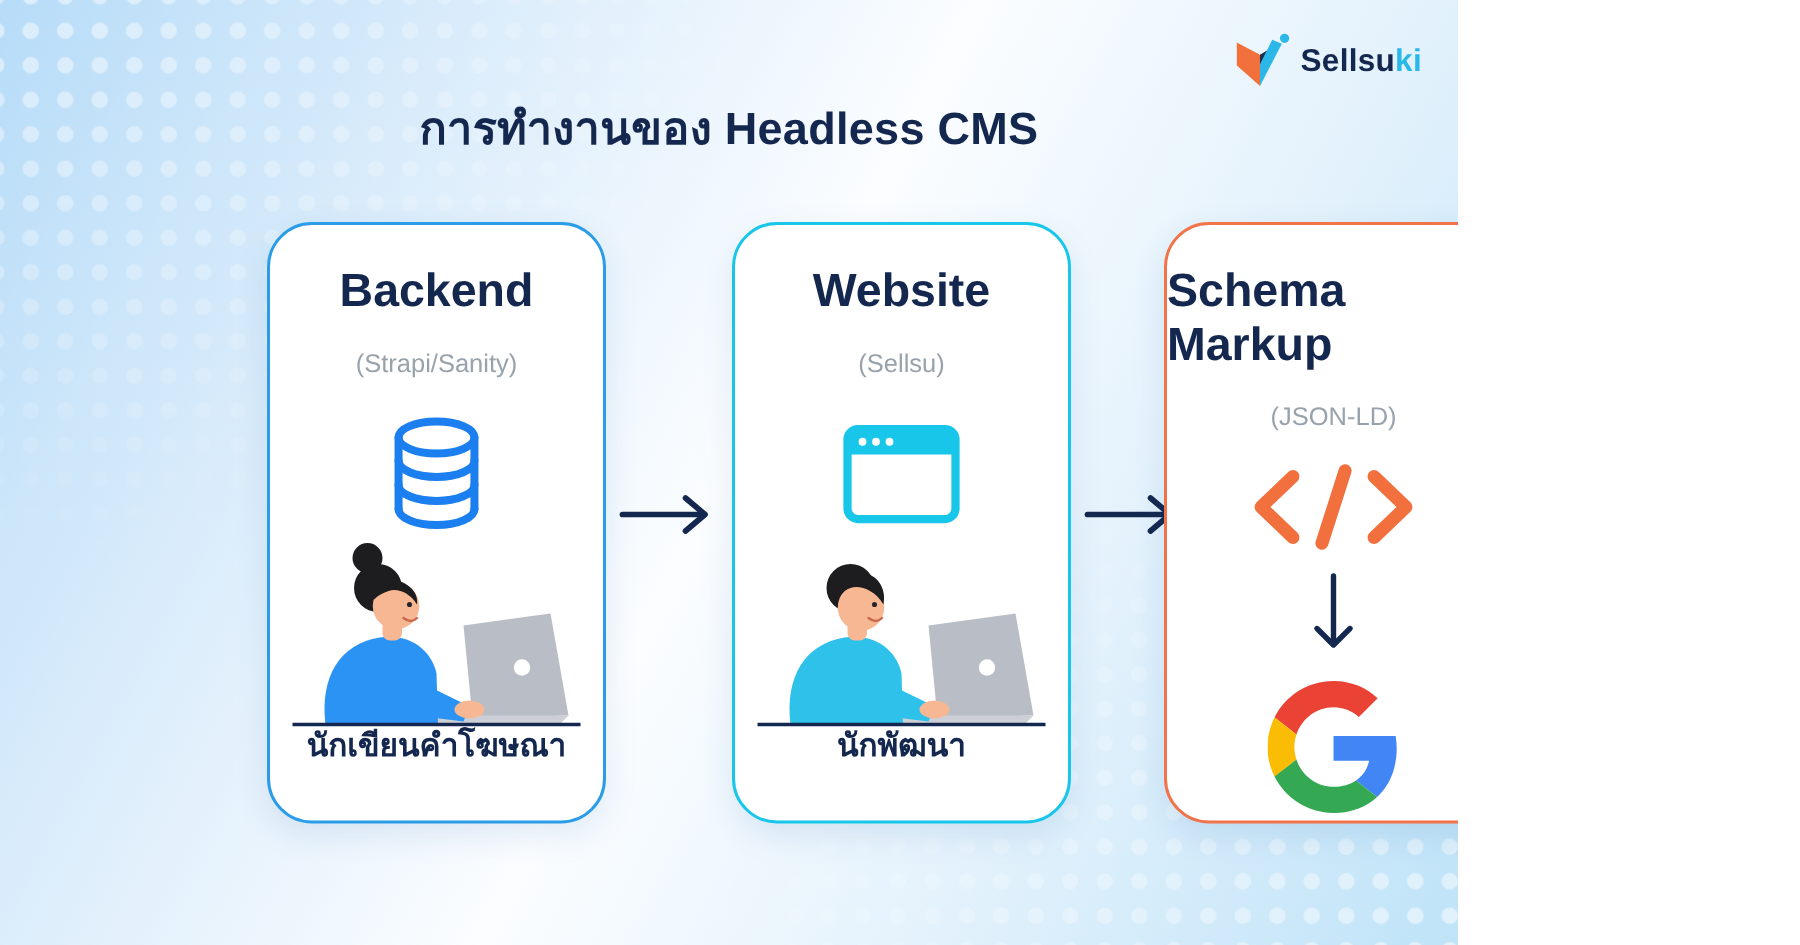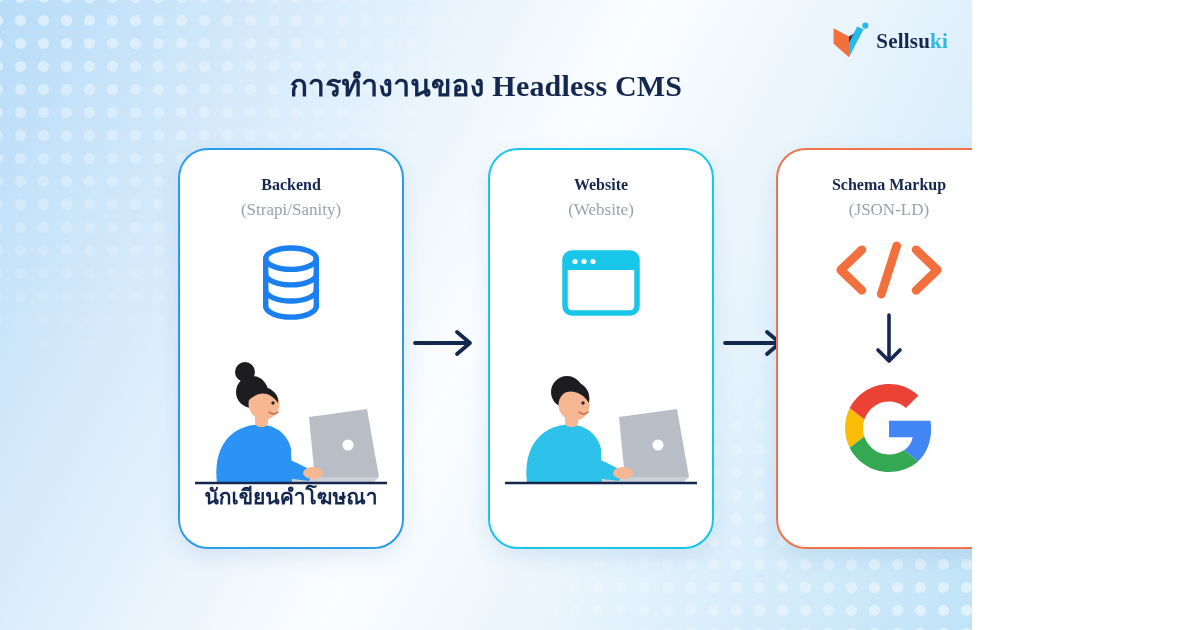--- a/index.html
+++ b/index.html
@@ -1,18 +1,18 @@
 <!DOCTYPE html>
 <html><head>
 <meta charset="utf-8">
 <style>
   html,body{margin:0;padding:0;}
   .canvas{
     position:relative;width:972px;height:630px;overflow:hidden;
-    font-family:Liberation Serif, serif;
+    font-family:Liberation Sans, sans-serif;
     background:linear-gradient(118deg,#b7dcf8 0%,#dcedfb 26%,#fbfdff 50%,#e4f2fc 72%,#bfe3f8 100%);
   }
   .dots{
     position:absolute;width:560px;height:390px;pointer-events:none;
     background-image:radial-gradient(rgba(255,255,255,.55) 5px, rgba(255,255,255,0) 6px);
     background-size:23px 23px;
   }
   .dots.tl{left:-14px;top:-14px;
     -webkit-mask-image:radial-gradient(ellipse at top left,#000 0%,transparent 72%);
     mask-image:radial-gradient(ellipse at top left,#000 0%,transparent 72%);}
@@ -31,22 +31,22 @@
 
   .card{
     position:absolute;top:148px;width:222px;height:397px;background:#ffffff;
     border-radius:30px;border:2px solid #ccc;display:flex;flex-direction:column;align-items:center;
     box-shadow:0 8px 22px rgba(45,110,175,.12);
   }
   .card.backend{left:178px;border-color:#2b9ce8;}
   .card.frontend{left:488px;border-color:#18c6e9;}
   .card.schema{left:776px;border-color:#f2734a;}
 
-  .card-title{margin-top:26px;font-size:16px;font-weight:bold;color:#14274e;line-height:1.15;}
-  .card-sub{margin-top:6px;font-size:17px;color:#98a2ac;}
+  .card-title{margin-top:26px;font-size:31px;font-weight:bold;color:#14274e;line-height:1.15;}
+  .card-sub{margin-top:21px;font-size:17px;color:#98a2ac;}
   .card-icon{margin-top:22px;height:82px;display:flex;align-items:center;justify-content:center;}
 
   .person{position:absolute;left:9px;bottom:54px;width:204px;height:134px;}
   .role-label{
     position:absolute;bottom:34px;left:0;width:100%;text-align:center;
     font-size:21px;font-weight:600;color:#14274e;
   }
 
   .schema-body{display:flex;flex-direction:column;align-items:center;}
   .code-icon-wrap{margin-top:20px;}
@@ -113,21 +113,21 @@
 
   <svg class="flow-arrow a1" viewBox="0 0 66 32">
     <g fill="none" stroke="#14274e" stroke-width="3.8" stroke-linecap="round" stroke-linejoin="round">
       <path d="M3,16 H56"></path>
       <path d="M45,5 L58,16 L45,27"></path>
     </g>
   </svg>
 
   <div class="card frontend">
     <div class="card-title">Website</div>
-    <div class="card-sub">(Website)</div>
+    <div class="card-sub">(Sellsu)</div>
     <div class="card-icon">
       <svg width="80" height="70" viewBox="0 0 80 68">
         <rect x="4" y="4" width="72" height="60" rx="7" fill="none" stroke="#18c6e9" stroke-width="5.5"></rect>
         <path d="M4,11 a7,7 0 0 1 7,-7 h58 a7,7 0 0 1 7,7 v10 h-72 z" fill="#18c6e9"></path>
         <circle cx="14" cy="12.5" r="2.6" fill="#ffffff"></circle>
         <circle cx="23" cy="12.5" r="2.6" fill="#ffffff"></circle>
         <circle cx="32" cy="12.5" r="2.6" fill="#ffffff"></circle>
       </svg>
     </div>
     <svg class="person" viewBox="0 0 204 134">
@@ -138,20 +138,21 @@
       <path d="M58,86 C76,88 96,98 116,108 L124,112 L120,122 L104,120 C84,116 64,106 56,96 Z" fill="#2ec2ea"></path>
       <ellipse cx="124" cy="114" rx="10" ry="6" fill="#f7b793"></ellipse>
       <rect x="66" y="50" width="13" height="18" rx="5" fill="#f7b793"></rect>
       <circle cx="68" cy="33" r="16" fill="#1d1d1f"></circle>
       <circle cx="75" cy="46" r="15.5" fill="#f7b793"></circle>
       <path d="M59,42 C57,28 67,21 77,23 C87,25 92,34 90,44 C84,34 74,31 68,33 C62,35 60,39 59,42 Z" fill="#1d1d1f"></path>
       <circle cx="84" cy="44" r="1.7" fill="#26262a"></circle>
       <path d="M80,53 Q85,57 89,53" stroke="#c96a4c" stroke-width="1.6" fill="none" stroke-linecap="round"></path>
       <line x1="6" y1="124" x2="198" y2="124" stroke="#14274e" stroke-width="2.4"></line>
     </svg>
+    <div class="role-label">นักพัฒนา</div>
   </div>
 
   <svg class="flow-arrow a2" viewBox="0 0 66 32">
     <g fill="none" stroke="#14274e" stroke-width="3.8" stroke-linecap="round" stroke-linejoin="round">
       <path d="M3,16 H56"></path>
       <path d="M45,5 L58,16 L45,27"></path>
     </g>
   </svg>
 
   <div class="card schema">

